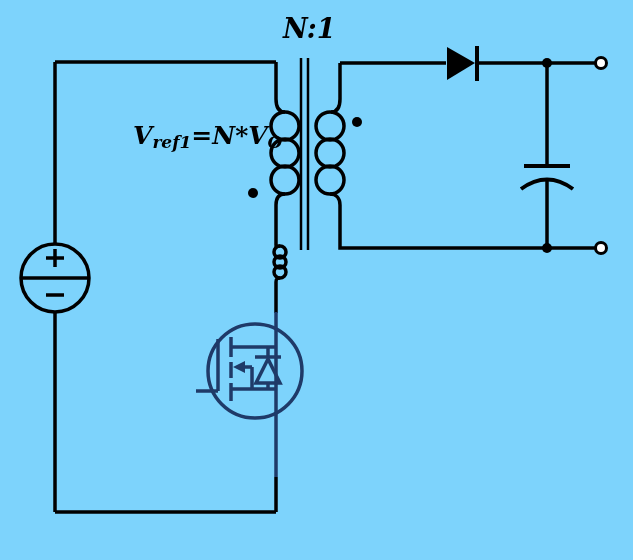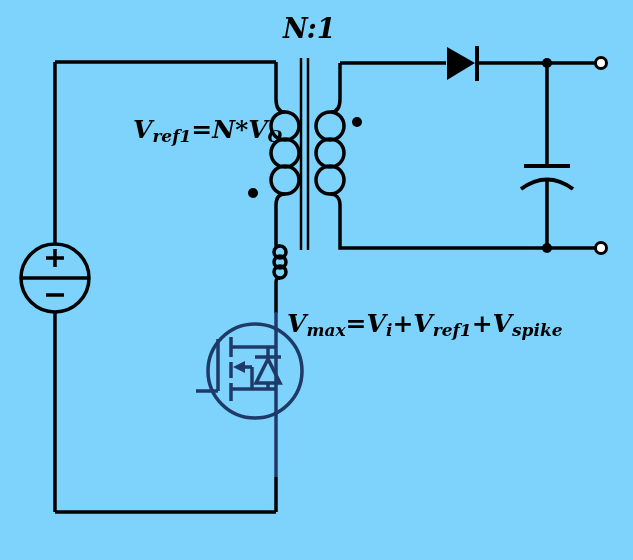--- a/index.html
+++ b/index.html
@@ -116,22 +116,19 @@
       <path class="k" d="M547,248 H596"></path>
       <circle class="term" cx="601" cy="63" r="5.5"></circle>
       <circle class="term" cx="601" cy="248" r="5.5"></circle>
     </g>
   </svg>
 
   <div class="lbl ratio" style="left:283px;top:14px;">
     <span>N:1</span>
   </div>
 
-  <div class="lbl" style="left:133px;top:116px;">
+  <div class="lbl" style="left:133px;top:122px;">
     <span>V</span><span class="s">ref1</span><span>=N*</span><span>V</span><span class="s">O</span>
   </div>
 
 
-  <div class="lbl" style="left:287px;top:310px;">
-    <span>V</span><span class="s">max</span><span>=V</span><span class="s">i</span><span>+V</span><span class="s">ref1</span><span>+V</span><span class="s">spike</span>
-  </div>
 
 </div>
 
 </body></html>

